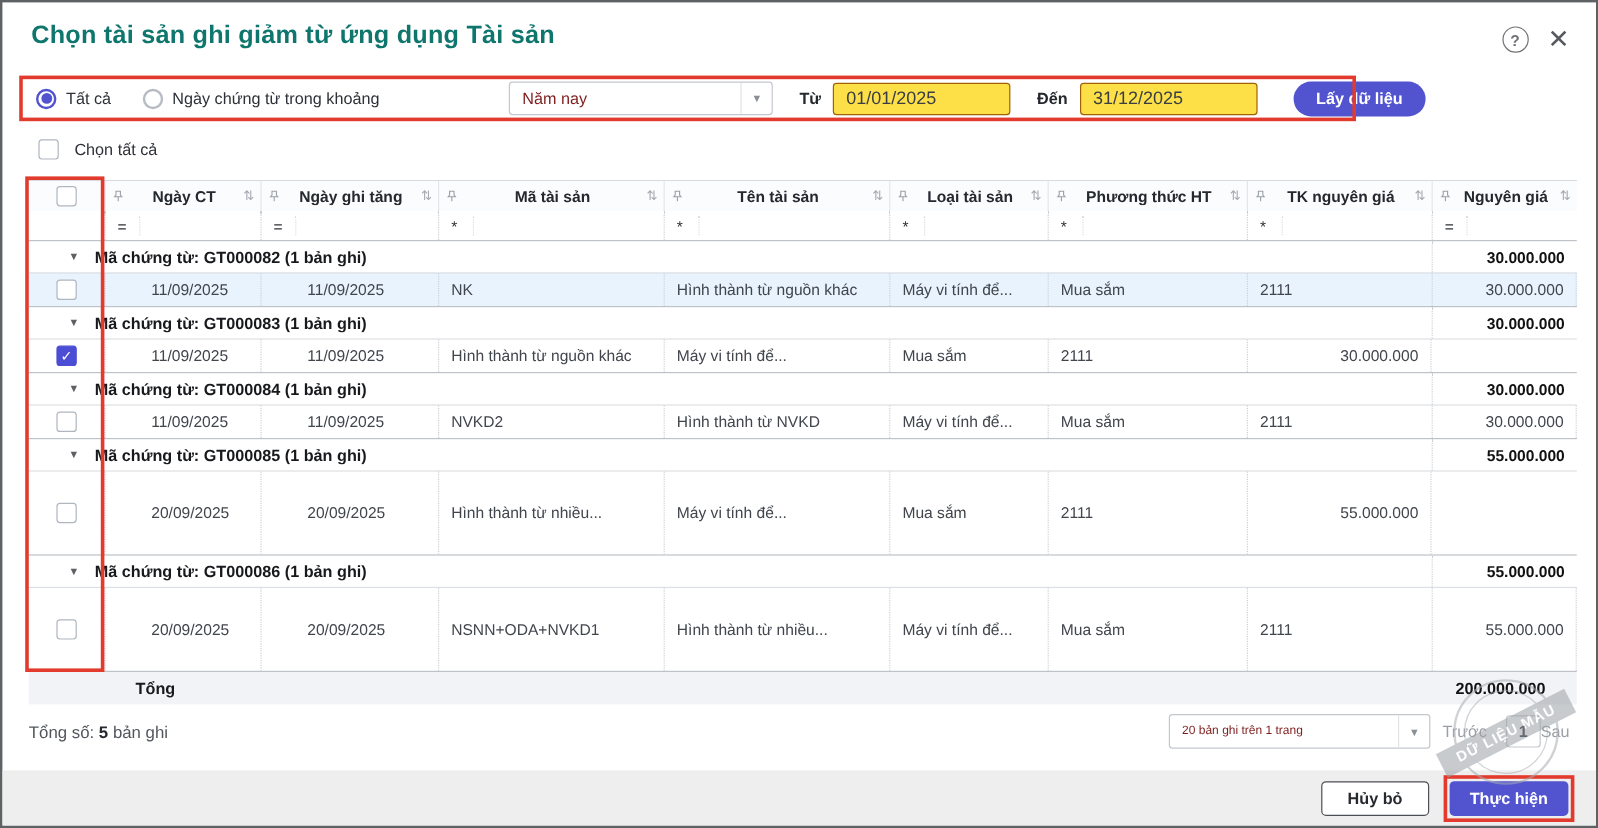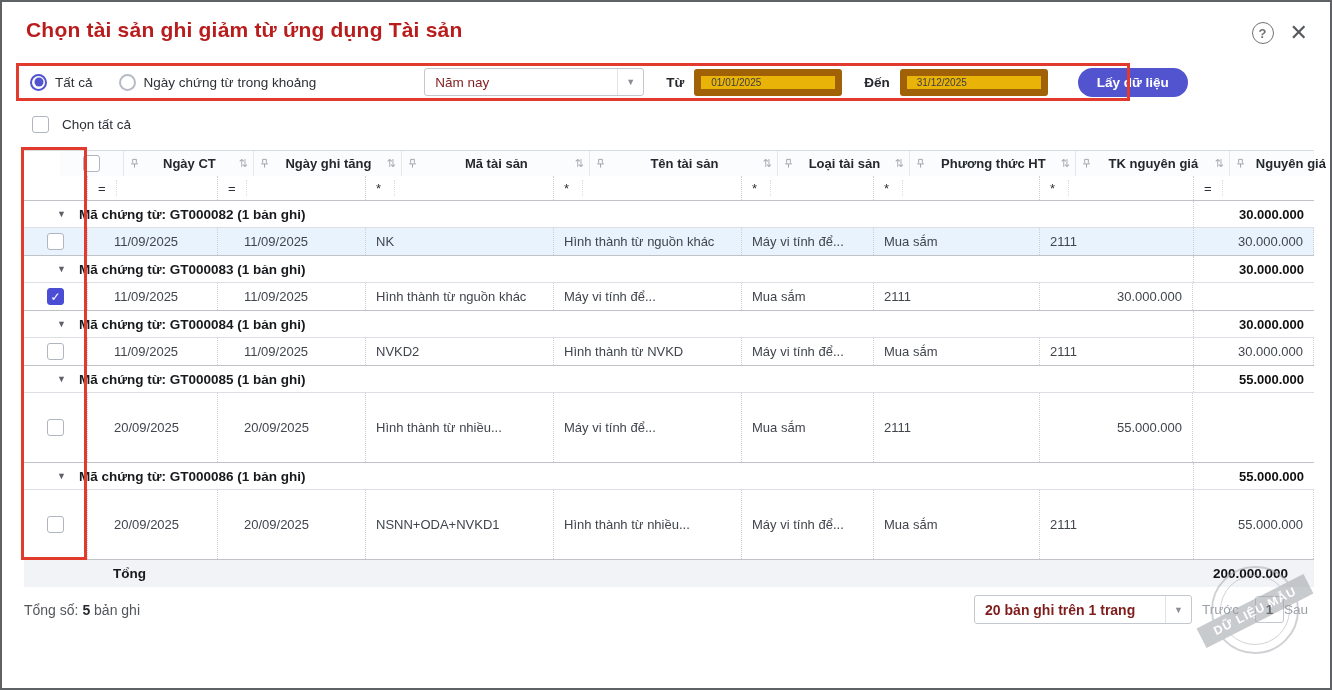--- a/index.html
+++ b/index.html
@@ -4,21 +4,21 @@
 <style>
   * { box-sizing: border-box; margin: 0; padding: 0; }
   html,body { background:#fff; }
   body { font-family: "Liberation Sans", sans-serif; }
   .dialog {
     position: relative; width: 1332px; height: 690px;
     background: #fff; border: 2px solid #5f6265; overflow: hidden;
   }
   
   .title-bar { position: absolute; left: 24px; right: 22px; top: 16px; display: flex; align-items: flex-start; }
-  .page-title { font-size: 21px; font-weight: bold; color: #b91c1c; letter-spacing: .2px; }
+  .page-title { font-size: 21px; font-weight: bold; color: #0f766e; letter-spacing: .2px; }
   .title-icons { margin-left: auto; display: flex; align-items: center; gap: 16px; margin-top: 4px; }
   .help-icon { width: 22px; height: 22px; border: 1.6px solid #6f7276; border-radius: 50%;
     display: flex; align-items: center; justify-content: center; font-size: 13px; font-weight: bold; color: #6f7276; cursor: pointer; }
   .close-icon { font-size: 22px; color: #55585c; cursor: pointer; line-height: 1; }
   
   .redbox { position: absolute; border: 3px solid #e23b2e; pointer-events: none; z-index: 6; }
   .rb-filter { left: 14px; top: 61px; width: 1114px; height: 38px; }
   .rb-col { left: 19px; top: 145px; width: 66px; height: 413px; }
   .filter-bar { position: absolute; left: 28px; top: 66px; height: 28px; display: flex; align-items: center; font-size: 13.5px; color: #2d3036; }
   .radio-wrap { display: flex; align-items: center; gap: 8px; cursor: pointer; }
@@ -26,53 +26,53 @@
   .radio.on { border-color: #5254cf; }
   .radio.on::after { content: ""; position: absolute; left: 50%; top: 50%; transform: translate(-50%,-50%);
     width: 9px; height: 9px; border-radius: 50%; background: #5254cf; }
   .gap1 { width: 26px; } .gap2 { width: 108px; }
   .select-box { display: flex; align-items: center; height: 28px; background: #fff; border: 1px solid #c3c7ce; border-radius: 3px; cursor: pointer; }
   .select-box .sel-text { padding: 0 10px; font-size: 13.5px; color: #7f1d1d; flex: 1; white-space: nowrap; overflow: hidden; }
   .select-box .sel-arrow { width: 26px; align-self: stretch; display: flex; align-items: center; justify-content: center;
     border-left: 1px solid #e1e3e7; color: #8a8e95; font-size: 9px; }
   .period-select { width: 220px; }
   .date-label { font-weight: bold; color: #25282d; margin: 0 10px 0 22px; }
-  .date-input { width: 148px; height: 27px; border: 7px solid #a16207; border-radius: 3px; background: #eab308;
-    font-family: "Liberation Sans", sans-serif; font-size: 10px; color: #3a3d43; padding: 0 10px; }
+  .date-input { width: 148px; height: 27px; border: 1px solid #a16207; border-radius: 3px; background: #fde047;
+    font-family: "Liberation Sans", sans-serif; font-size: 15px; color: #3a3d43; padding: 0 10px; }
   .load-btn { margin-left: 30px; height: 29px; padding: 0 19px; border: none; border-radius: 15px;
     background: #5254cf; color: #fff; font-family: "Liberation Sans", sans-serif; font-size: 13.5px; font-weight: bold; cursor: pointer; }
   
   .select-all { position: absolute; left: 30px; top: 114px; display: flex; align-items: center; gap: 13px; font-size: 13.5px; color: #2d3036; }
   .cb { width: 17px; height: 17px; border: 1px solid #b0b6bf; border-radius: 3px; background: #fff;
     display: flex; align-items: center; justify-content: center; font-size: 12px; color: #fff; cursor: pointer; flex: 0 0 auto; }
   .cb.checked { background: #4b4ed4; border-color: #4b4ed4; }
   
   .asset-table { position: absolute; left: 22px; top: 148px; width: 1290px; border-top: 1px solid #d7dade; font-size: 13px; color: #3f434a; }
   .trow { display: grid; grid-template-columns: 63px 130px 148px 188px 188px 132px 166px 154px 121px; align-items: stretch; }
-  .thead { height: 25px; background: #fbfcfd; margin-left: 36px; }
+  .thead { height: 25px; background: #fbfcfd; }
   .hc { display: flex; align-items: center; gap: 3px; padding: 0 5px; border-left: 1px solid #e4e6e9; overflow: hidden; cursor: pointer; }
   .hc:first-child, .fc:first-child { border-left: none; justify-content: center; }
   .hc .lbl { flex: 1; text-align: center; font-weight: bold; font-size: 13px; color: #24292f; white-space: nowrap; overflow: hidden; }
   .pin { color: #9aa0a6; flex: 0 0 auto; display: flex; }
   .sort { color: #a7abb1; font-size: 11px; flex: 0 0 auto; }
   .tfilter { height: 24px; background: #fff; }
   .fc { display: flex; align-items: center; padding: 0 0 0 10px; border-left: 1px dotted #ccd0d6; }
   .fc .op { width: 18px; font-size: 13px; color: #2d3036; }
   .fc .fin { flex: 1; height: 70%; border-left: 1px dotted #dadde1; }
   .group-row { display: grid; grid-template-columns: 33px 22px 1fr 121px; align-items: center; height: 27px; border-top: 1px solid #bfc3c8; background: #fff; }
   .tri { color: #5d6165; font-size: 9px; text-align: left; cursor: pointer; }
   .group-label { font-weight: bold; font-size: 13.5px; color: #17191c; white-space: nowrap; overflow: hidden; }
   .amt-cell { height: 100%; display: flex; align-items: center; justify-content: flex-end; padding-right: 10px; border-left: 1px dotted #ccd0d6; }
   .group-amt { font-weight: bold; color: #111; }
   .data-row { height: 28px; border-top: 1px solid #dcdfe3; background: #fff; }
   .data-row.hl { background: #e8f3fd; }
   .data-row.tall { height: 70px; }
   .dc { display: flex; align-items: center; padding: 0 10px; border-left: 1px dotted #ccd0d6; white-space: nowrap; overflow: hidden; color: #41454c; }
   .dc.first { border-left: none; justify-content: center; padding: 0; }
-  .dc.date { padding-left: 26px; }
+  .dc.date { padding-left: 38px; }
   .dc.num { justify-content: flex-end; border-right: 1px dotted #ccd0d6; }
   .total-row { height: 28px; background: #f1f3f7; border-top: 1px solid #bfc3c8; align-items: center; }
   .total-label { font-weight: bold; color: #17191c; padding-left: 26px; font-size: 13.5px; }
   .total-amt { grid-column: 9; display: flex; justify-content: flex-end; padding-right: 26px; font-weight: bold; color: #111; font-size: 13.5px; }
   
   .records-summary { position: absolute; left: 22px; top: 600px; font-size: 14px; color: #505archive archives; color: #52565c; }
   .records-summary b { color: #26292e; }
   .pagination { position: absolute; right: 22px; top: 593px; display: flex; align-items: center; font-size: 13.5px; color: #9b9fa6; }
   .page-size-select { width: 218px; height: 29px; }
   .pg-prev { margin-left: 10px; cursor: default; }
@@ -370,28 +370,34 @@
   </div>
   <div class="redbox rb-col"></div>
 
   <div class="records-summary">
     <span>Tổng số:</span>
     <b>5</b>
     <span>bản ghi</span>
   </div>
   <div class="pagination">
     <div class="select-box page-size-select">
-      <span class="sel-text" style="font-size:14px;font-weight:bold;">20 bản ghi trên 1 trang</span>
+      <span class="sel-text" style="font-size:10px;">20 bản ghi trên 1 trang</span>
       <span class="sel-arrow">▼</span>
     </div>
     <span class="pg-prev">Trước</span>
     <input class="page-input" value="1" style="">
     <span class="pg-next">Sau</span>
   </div>
 
   <div class="watermark">
     <div class="wm-c1"></div>
     <div class="wm-c2"></div>
     <div class="wm-ribbon">DỮ LIỆU MẪU</div>
   </div>
 
+  <div class="bottom-bar">
+    <button class="cancel-btn">Hủy bỏ</button>
+    <div class="submit-wrap">
+      <button class="submit-btn">Thực hiện</button>
+    </div>
+  </div>
 
 </div>
 
 </body></html>

